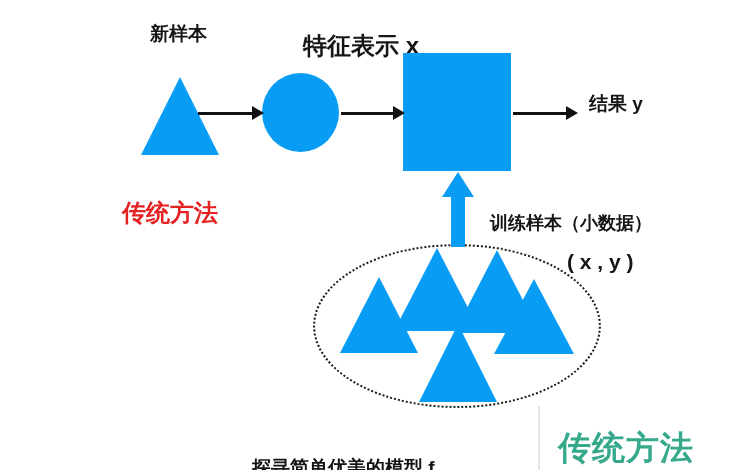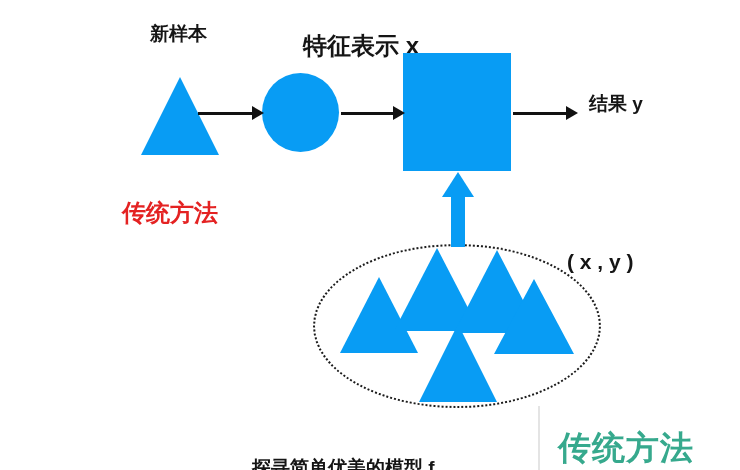--- a/index.html
+++ b/index.html
@@ -125,20 +125,21 @@
   <div class="harrow-line" id="arrow3-line"></div>
   <div class="harrow-head" id="arrow3-head"></div>
 
   <div class="lbl" id="lbl-result">结果 y</div>
 
   <div class="lbl" id="lbl-method">传统方法</div>
 
   <div id="up-arrow-head"></div>
   <div id="up-arrow-shaft"></div>
 
+  <div class="lbl" id="lbl-training">训练样本（小数据）</div>
   <div class="lbl" id="lbl-pair">( x , y )</div>
 
   <div id="training-ellipse"></div>
   <div class="tri cluster" id="tri-c1"></div>
   <div class="tri cluster" id="tri-c2"></div>
   <div class="tri cluster" id="tri-c3"></div>
   <div class="tri cluster" id="tri-c4"></div>
   <div class="tri cluster" id="tri-c5"></div>
 
   <div class="lbl" id="lbl-caption">探寻简单优美的模型 f</div>

